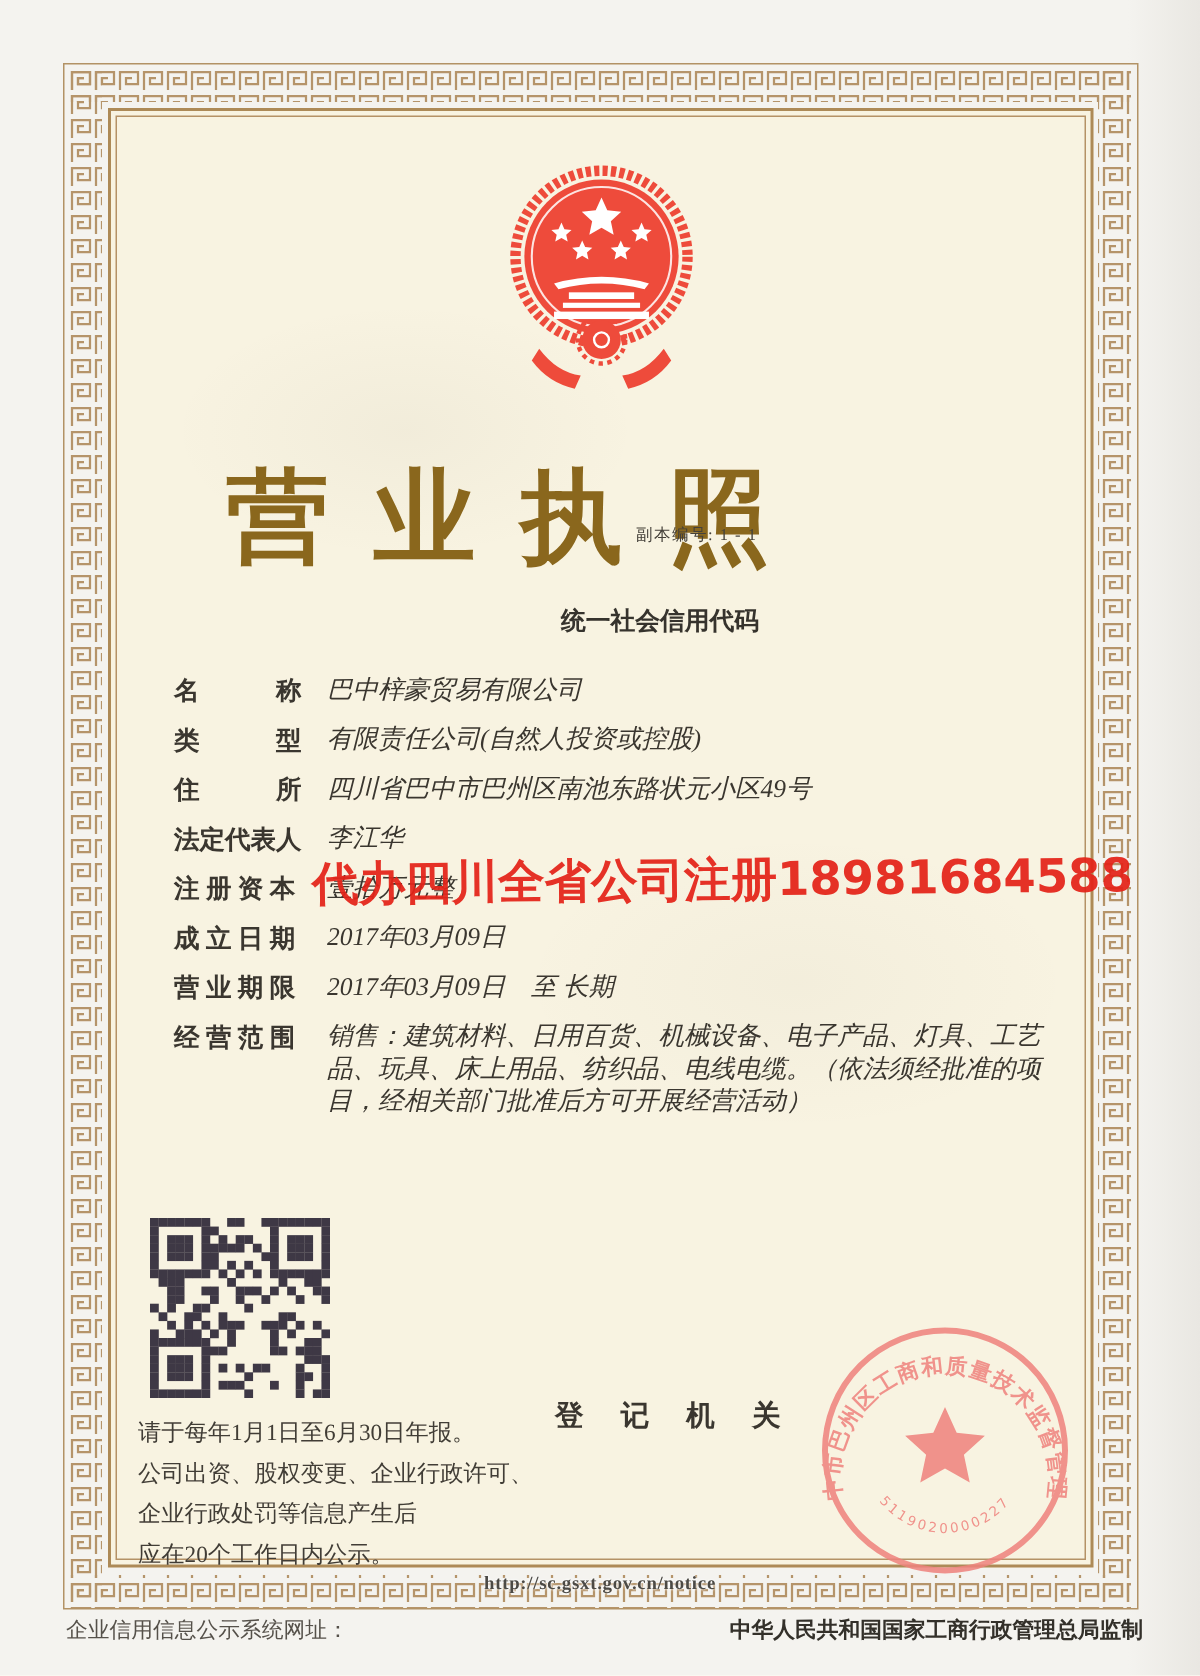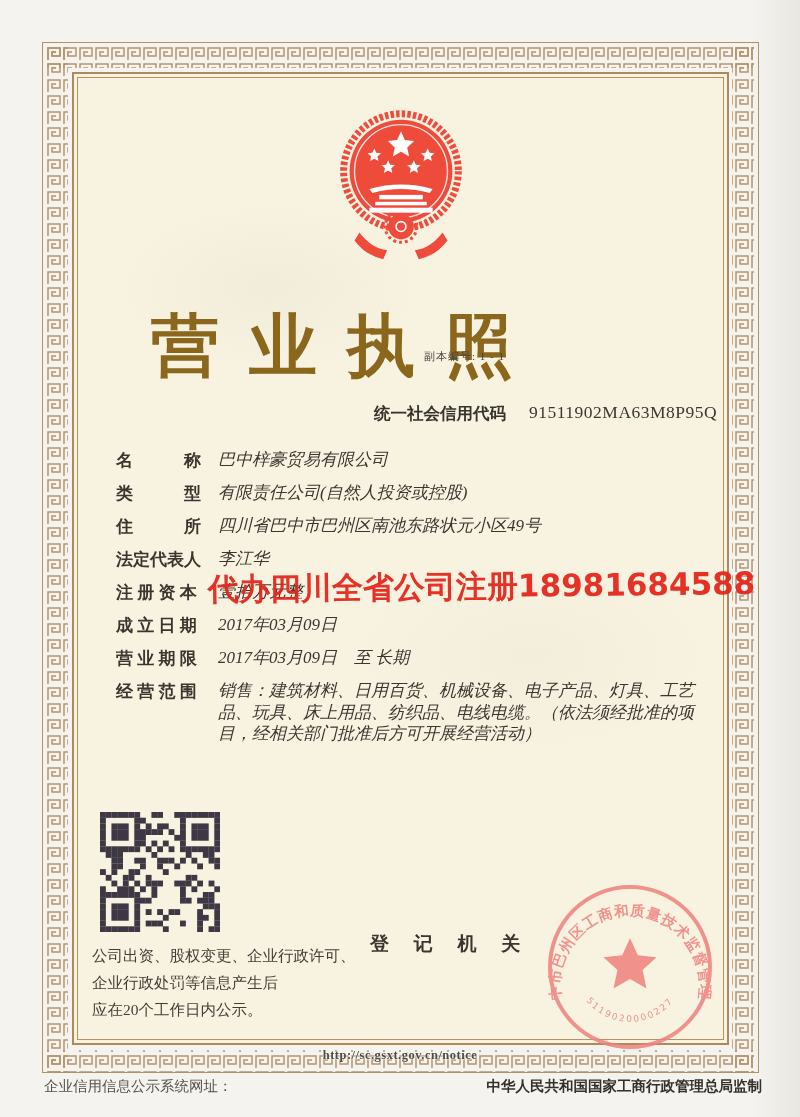--- a/index.html
+++ b/index.html
@@ -86,21 +86,20 @@
       <rect x="68" y="88" width="44" height="4.5"></rect>
       <rect x="64" y="95" width="52" height="3.5"></rect>
       <rect x="58" y="101" width="64" height="5"></rect>
       <circle cx="90" cy="120" r="5" fill="none" stroke="#ffffff" stroke-width="1.6"></circle>
     </g>
   </svg>
 
   <div class="abs title">营业执照</div>
   <div class="abs copy-no">副本编号: 1 - 1</div>
   <div class="abs credit-label">统一社会信用代码</div>
-  <div class="abs credit-value">91511902MA63M8P95Q</div>
 
   <div class="abs row" style="top:449px">
     <span class="lab">名　　　称</span>
     <span class="val">巴中梓豪贸易有限公司</span>
   </div>
   <div class="abs row" style="top:482px">
     <span class="lab">类　　　型</span>
     <span class="val">有限责任公司(自然人投资或控股)</span>
   </div>
   <div class="abs row" style="top:515px">
@@ -336,20 +335,21 @@
         <rect x="22.86" y="114.29" width="5.86" height="5.86" fill="#3e3845"></rect>
         <rect x="28.57" y="114.29" width="5.86" height="5.86" fill="#3e3845"></rect>
         <rect x="34.29" y="114.29" width="5.86" height="5.86" fill="#3e3845"></rect>
         <rect x="62.86" y="114.29" width="5.86" height="5.86" fill="#3e3845"></rect>
         <rect x="97.14" y="114.29" width="5.86" height="5.86" fill="#3e3845"></rect>
         <rect x="108.57" y="114.29" width="5.86" height="5.86" fill="#3e3845"></rect>
         <rect x="114.29" y="114.29" width="5.86" height="5.86" fill="#3e3845"></rect>
       </svg></div>
 
   <div class="abs notice">
+    <div>请于每年1月1日至6月30日年报。</div>
     <div>公司出资、股权变更、企业行政许可、</div>
     <div>企业行政处罚等信息产生后</div>
     <div>应在20个工作日内公示。</div>
   </div>
 
   <div class="abs regauth">登 记 机 关</div>
 
   <svg class="abs seal" viewBox="0 0 174 174" aria-hidden="true">
     <defs>
       <path id="sealArcTop" d="M 19,122 A 70,70 0 1 1 155,122" fill="none"></path>

